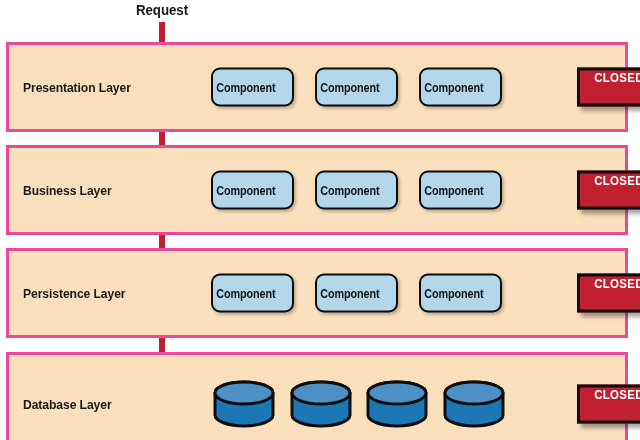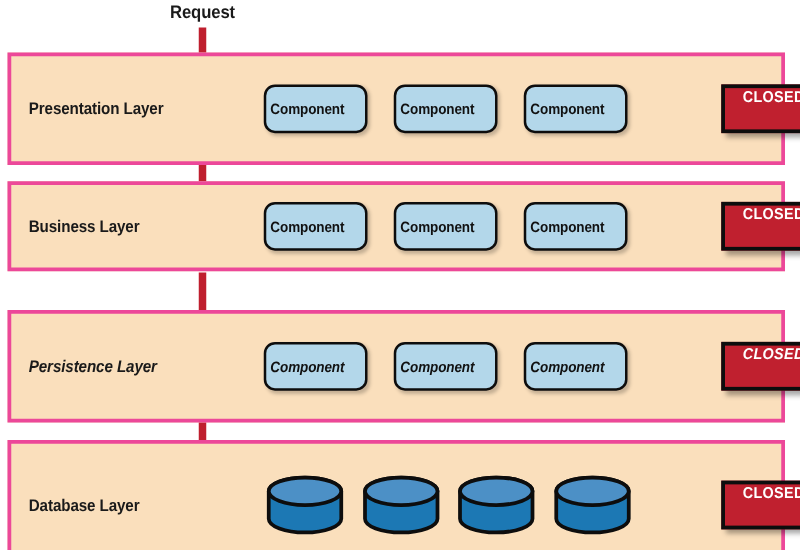--- a/index.html
+++ b/index.html
@@ -161,39 +161,39 @@
     </div>
     <div class="component" style="left:410px;">
       <span>Component</span>
     </div>
 
     <div class="closed-badge" style="left:526px;">
       <span>CLOSED</span>
     </div>
   </div>
 
-  <div class="layer" style="top:145px;height:72px;">
+  <div class="layer" style="top:145px;height:90px;">
     <div class="layer-label">Business Layer</div>
 
     <div class="component" style="left:202px;">
       <span>Component</span>
     </div>
     <div class="component" style="left:306px;">
       <span>Component</span>
     </div>
     <div class="component" style="left:410px;">
       <span>Component</span>
     </div>
 
     <div class="closed-badge" style="left:526px;">
       <span>CLOSED</span>
     </div>
   </div>
 
-  <div class="layer" style="top:248px;height:90px;font-style:italic;">
+  <div class="layer" style="top:248px;height:90px;">
     <div class="layer-label">Persistence Layer</div>
 
     <div class="component" style="left:202px;">
       <span>Component</span>
     </div>
     <div class="component" style="left:306px;">
       <span>Component</span>
     </div>
     <div class="component" style="left:410px;">
       <span>Component</span>

